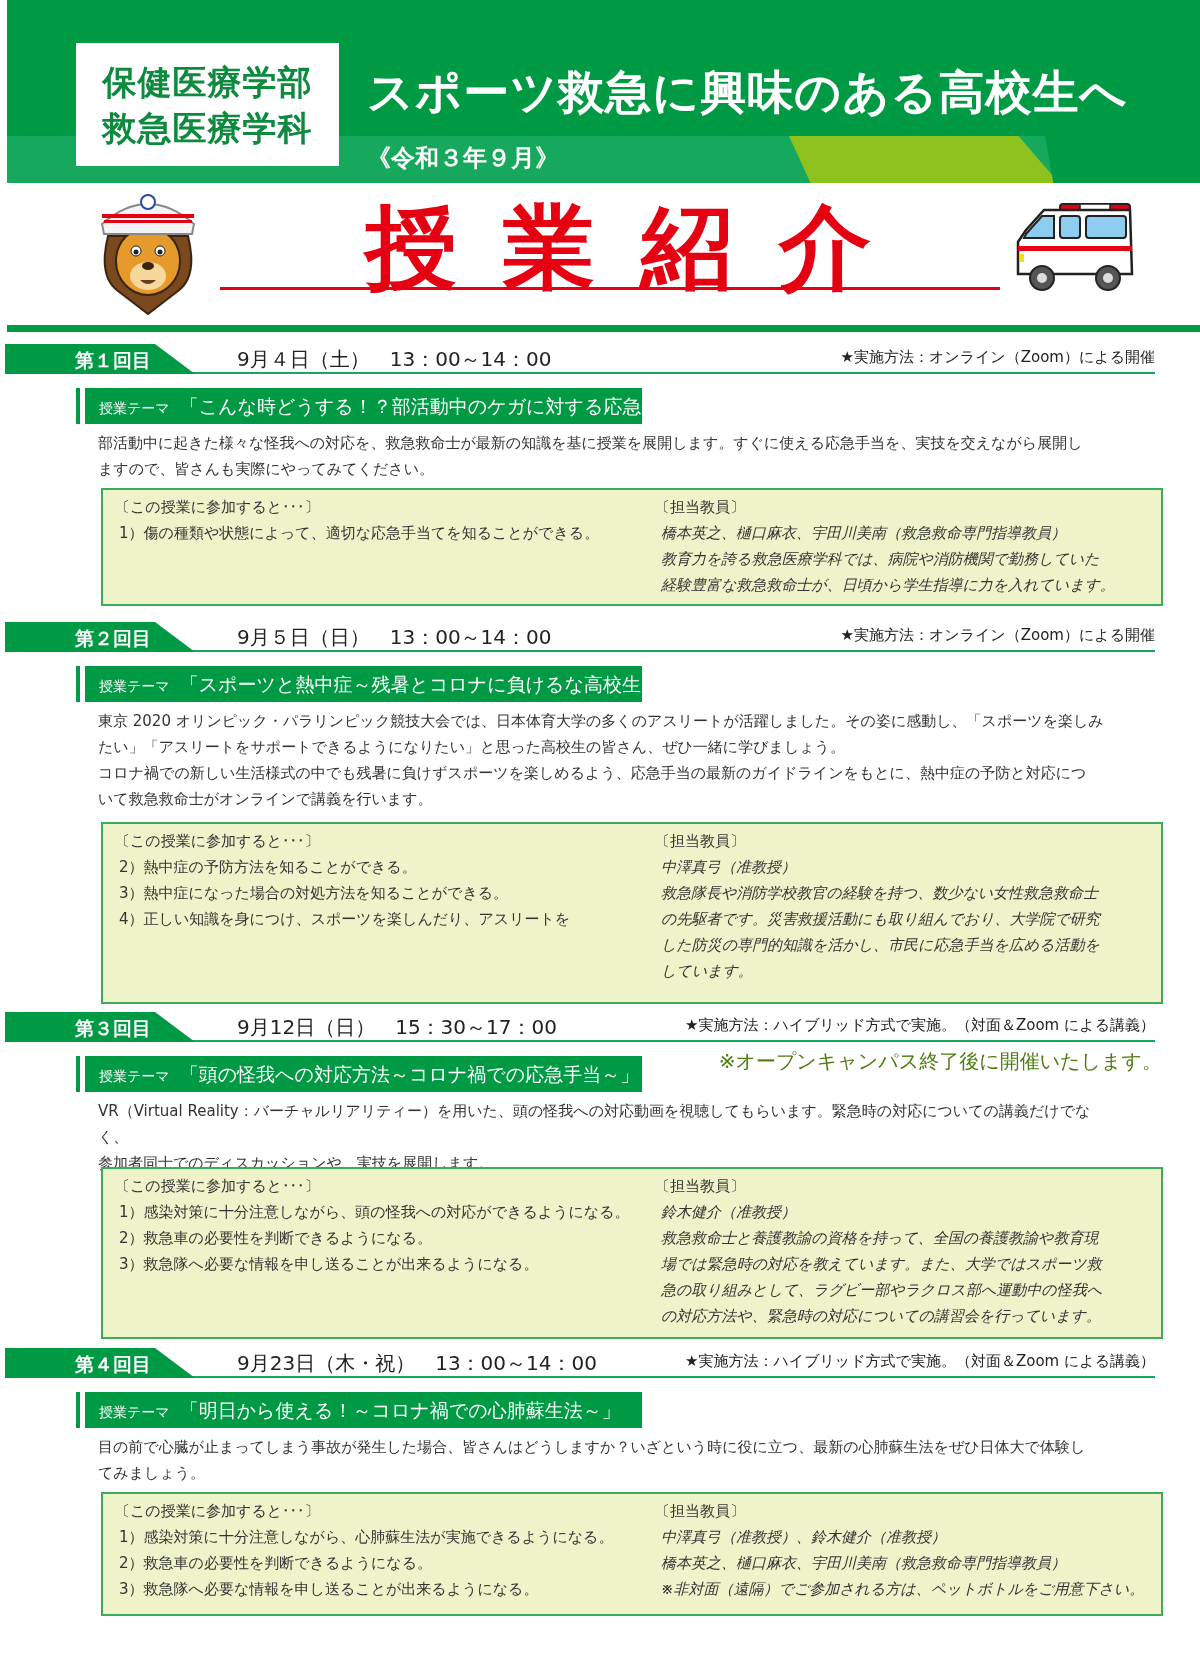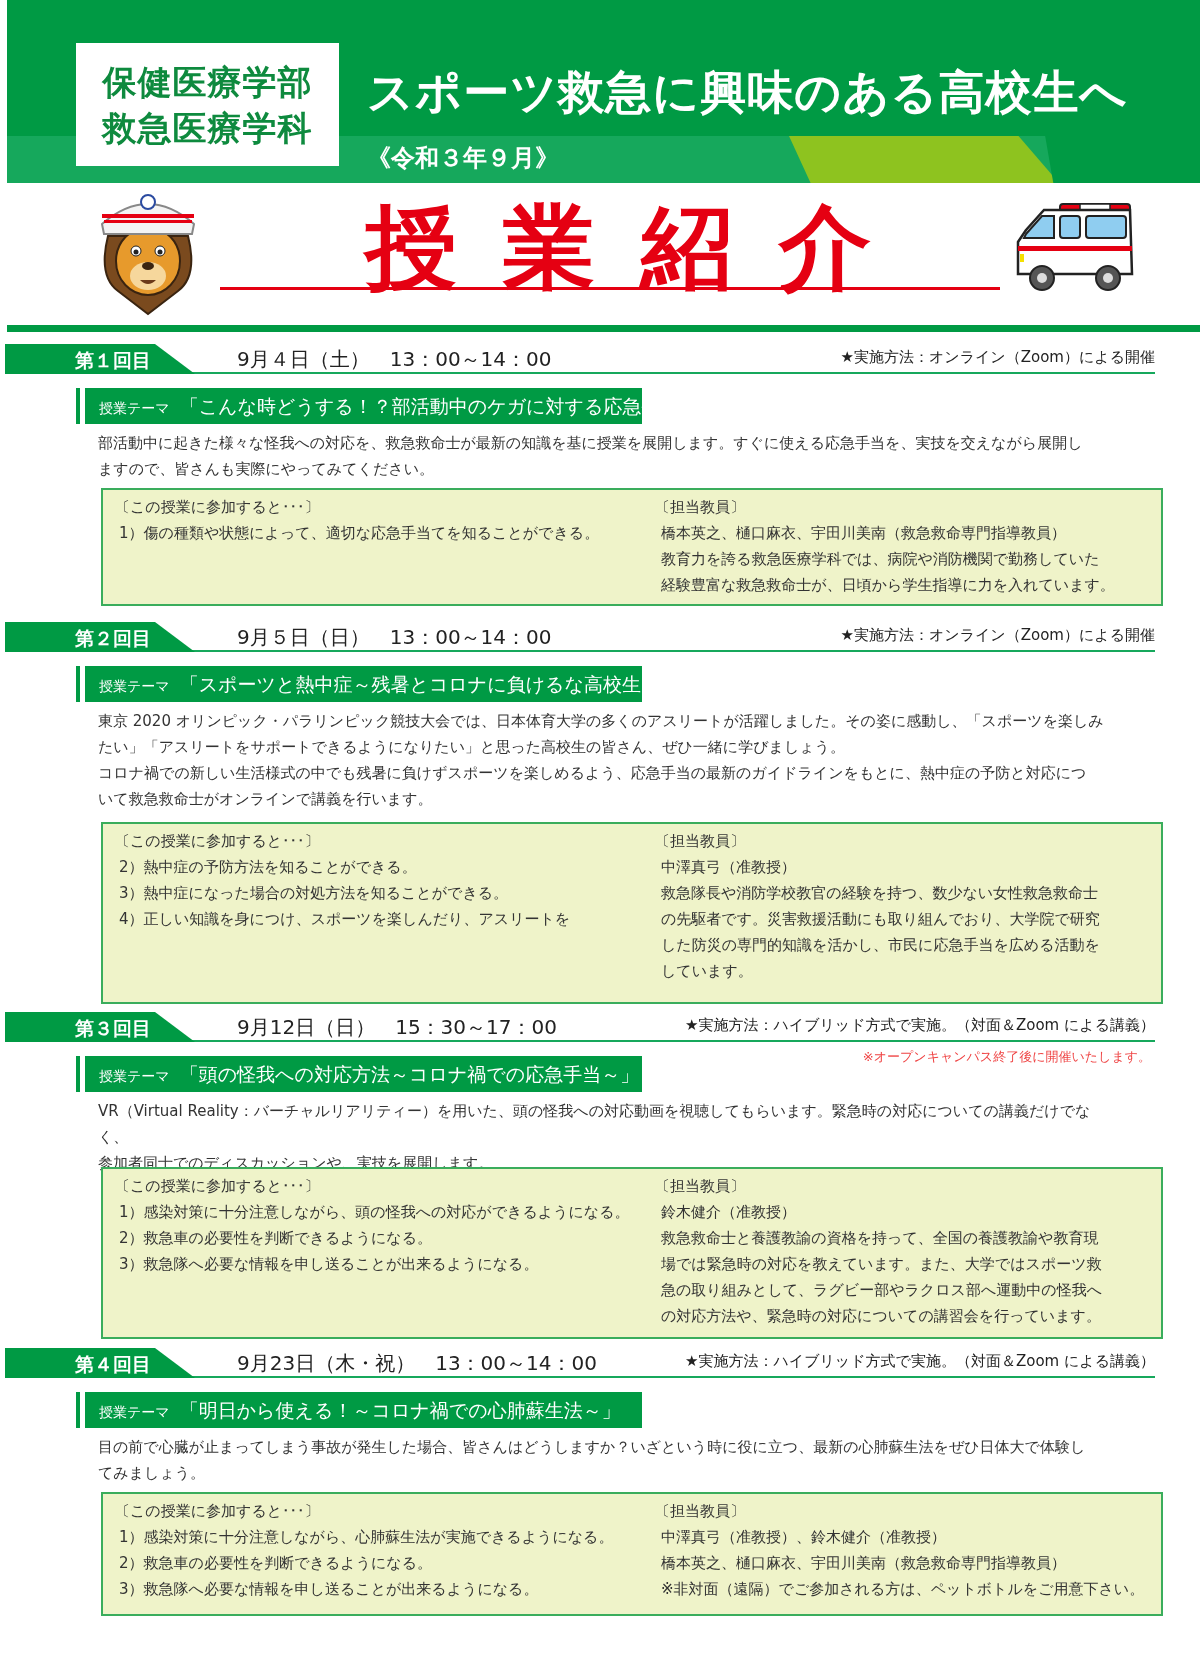--- a/index.html
+++ b/index.html
@@ -64,39 +64,39 @@
     clip-path: polygon(0 0, 150px 0, 190px 100%, 0 100%);
     color: #fff; font-size: 19px; font-weight: bold; padding-left: 70px; line-height: 32px;
   }
   .sess-date {
     position: absolute; left: 232px; top: 2px; font-size: 20px; color: #222; white-space: nowrap;
   }
   .sess-method {
     position: absolute; right: 0; top: 4px; font-size: 15px; color: #222; white-space: nowrap;
   }
   .sess-note {
-    position: absolute; right: 49px; font-size: 13px; color: #ef4444; white-space: nowrap;
+    position: absolute; right: 38px; font-size: 20px; color: #4d7c0f; white-space: nowrap;
   }
   .theme {
     position: absolute; left: 80px; height: 36px; width: 562px; background: #009a44;
     border-left: 5px solid #fff; box-shadow: -4px 0 0 #009a44;
     color: #fff; font-size: 19px; line-height: 36px; padding-left: 14px; white-space: nowrap;
   }
   .theme .theme-label { font-size: 14px; margin-right: 10px; }
   .desc {
     position: absolute; left: 98px; width: 1010px; font-size: 15px; line-height: 26px; color: #333;
   }
   .info-box {
     position: absolute; left: 93px; width: 1062px; background: #eff3c9; border: 2px solid #3aad5c;
     font-size: 15px; line-height: 26px; color: #333; margin-left: 8px;
   }
   .info-left { position: absolute; left: 12px; top: 4px; width: 520px; }
   .info-right { position: absolute; left: 552px; top: 4px; width: 500px; }
   .info-left .li { padding-left: 4px; }
-  .info-right .li { padding-left: 6px; }
+  .info-right .li { padding-left: 6px; font-style: italic; }
   .cont { padding-left: 36px !important; }
 </style>
 </head>
 <body>
 
 <div class="header">
   <div class="header-lower"></div>
   <div class="header-lime"></div>
   <div class="header-darkright"></div>
   <div class="dept-box">

